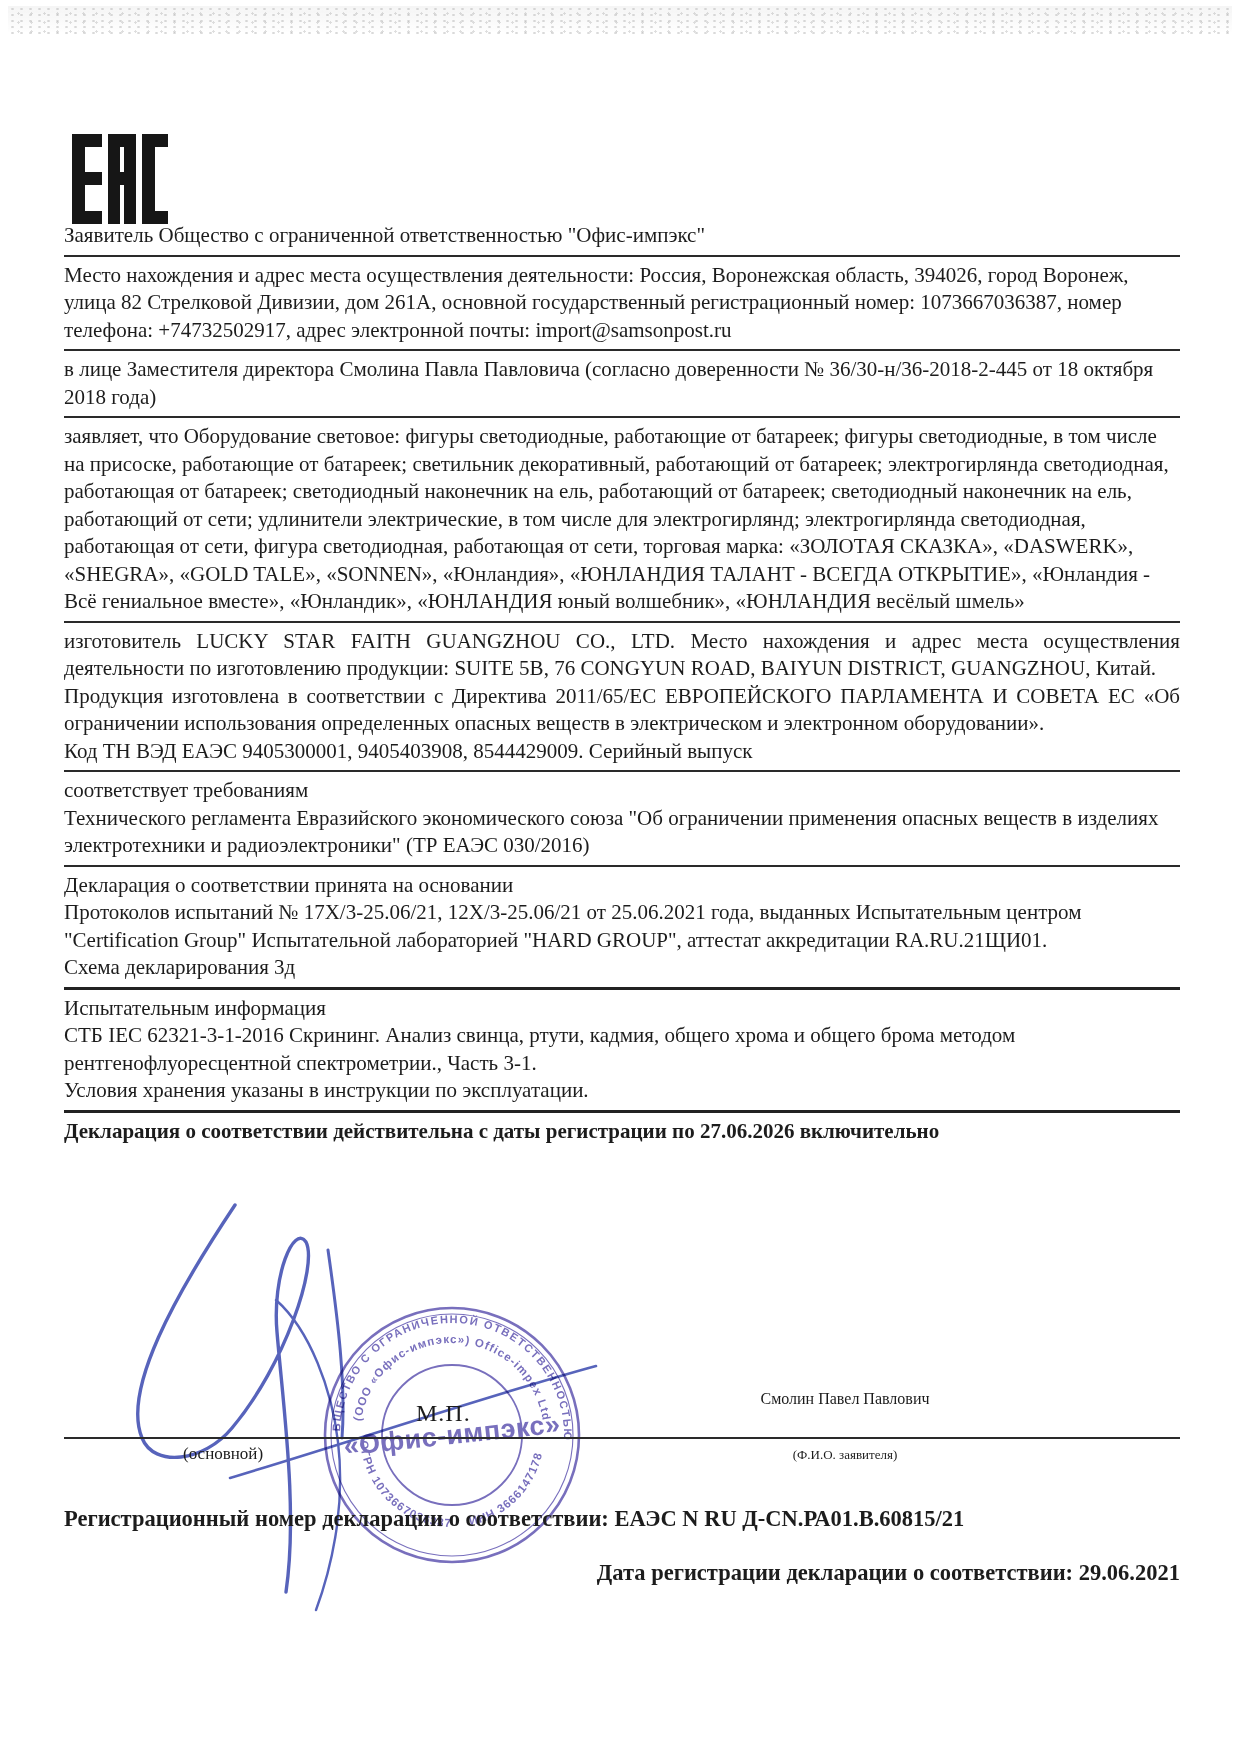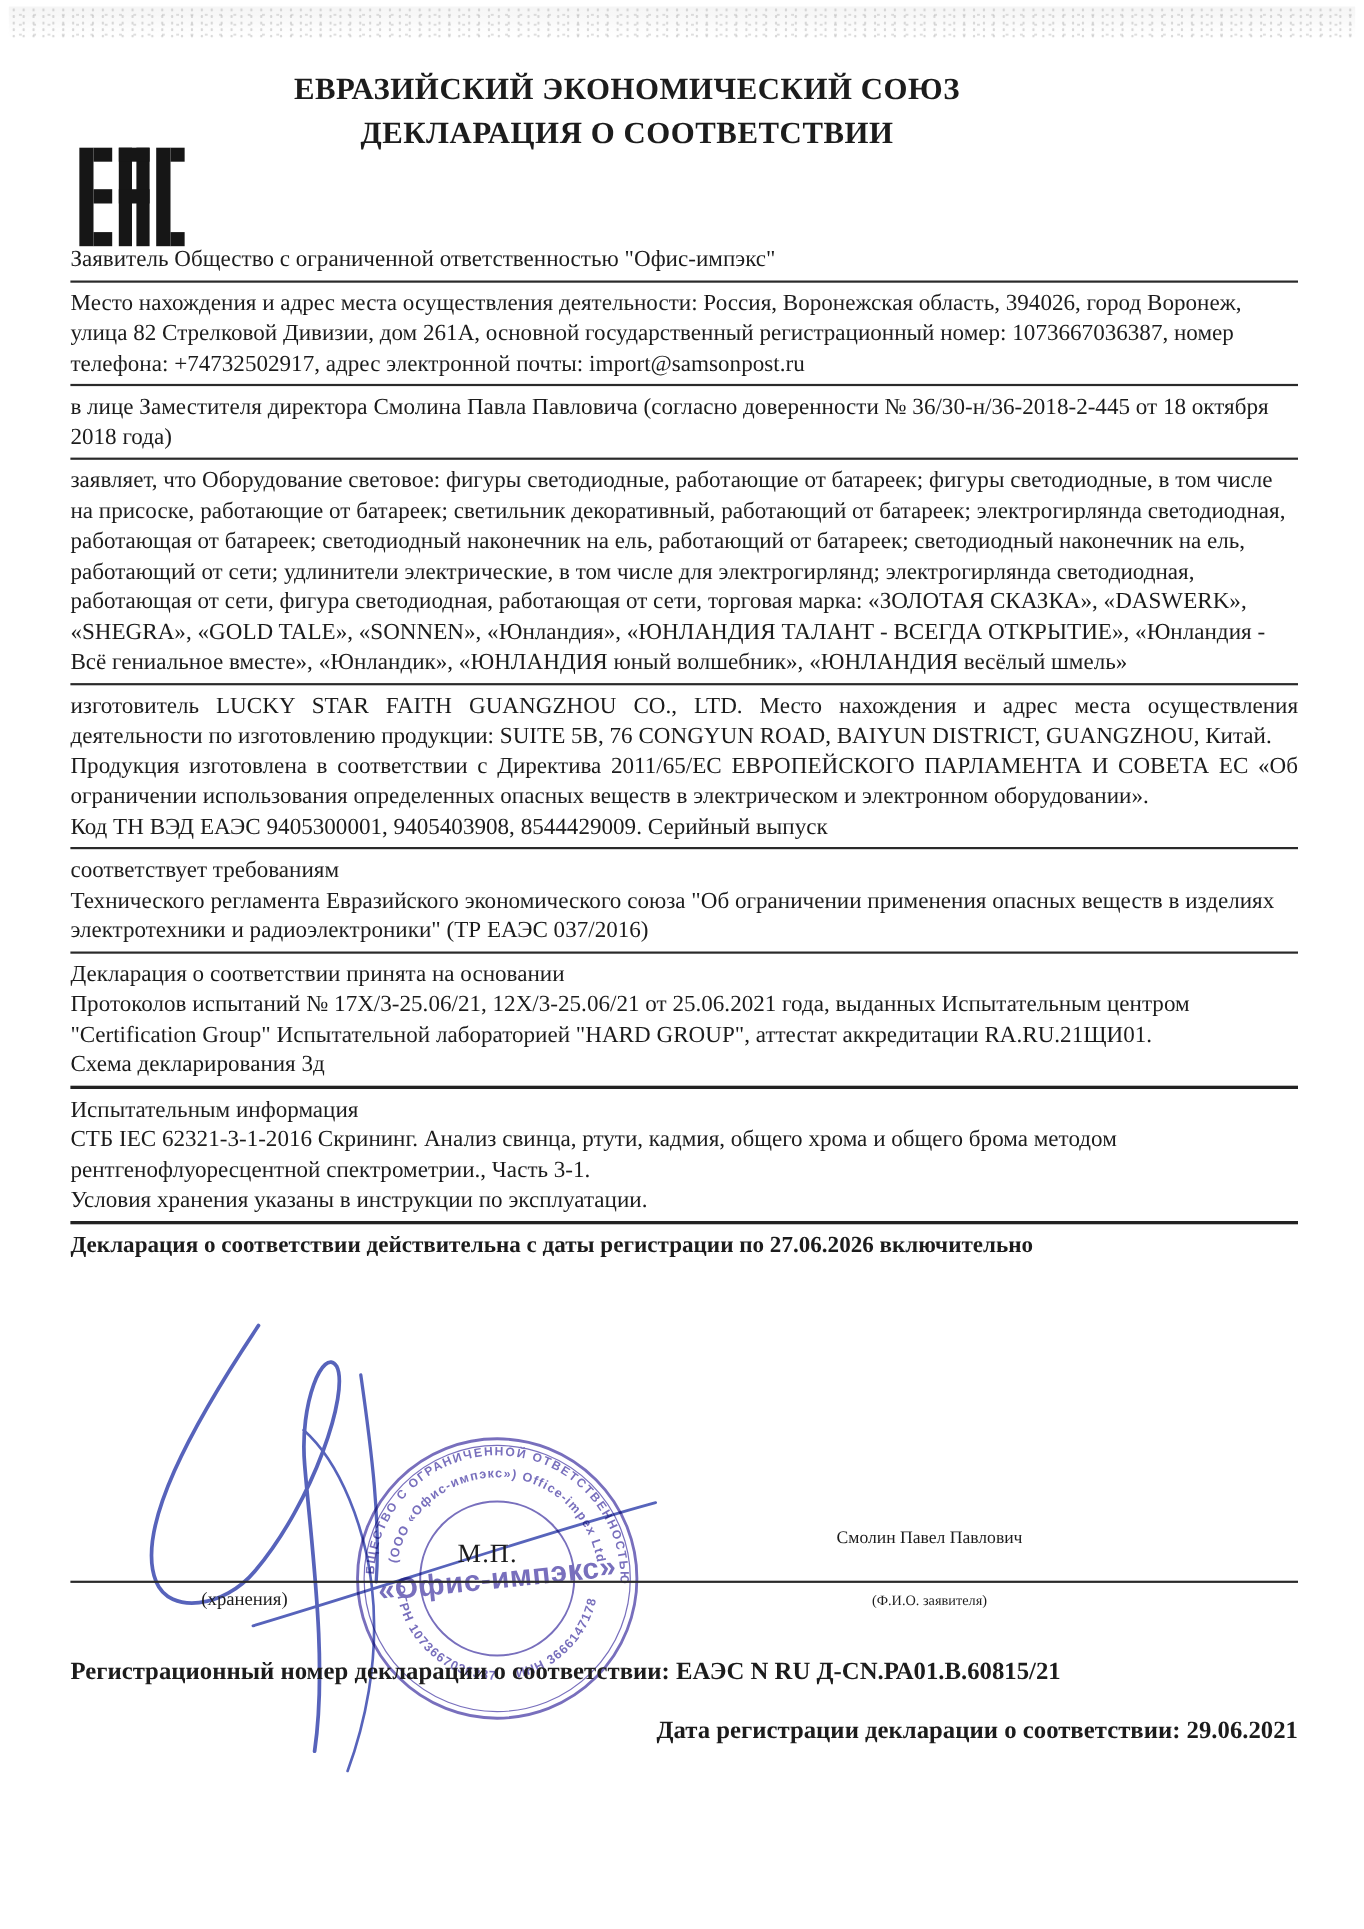--- a/index.html
+++ b/index.html
@@ -62,24 +62,20 @@
   .reg-num{position:absolute;left:64px;top:1506px;width:1116px;font-size:22.5px;font-weight:bold;}
   .reg-date{position:absolute;left:64px;top:1560px;width:1116px;font-size:22.5px;font-weight:bold;text-align:right;}
 </style>
 </head>
 <body>
 
 <div class="page">
 
   <div class="noise-band"></div>
 
-  <div class="title">
-    <div>ЕВРАЗИЙСКИЙ ЭКОНОМИЧЕСКИЙ СОЮЗ</div>
-    <div>ДЕКЛАРАЦИЯ О СООТВЕТСТВИИ</div>
-  </div>
 
   <svg class="eac-logo" width="96" height="90" viewBox="0 0 96 90" fill="currentColor">
     <rect x="0" y="0" width="13" height="90"></rect>
     <rect x="13" y="0" width="17" height="13"></rect>
     <rect x="13" y="38" width="17" height="13"></rect>
     <rect x="13" y="77" width="17" height="13"></rect>
     <rect x="36" y="0" width="12" height="90"></rect>
     <rect x="52" y="0" width="12" height="90"></rect>
     <rect x="36" y="0" width="28" height="13"></rect>
     <rect x="36" y="38" width="28" height="13"></rect>
@@ -115,21 +111,21 @@
       <b class="lead">изготовитель</b>
       <span>LUCKY STAR FAITH GUANGZHOU CO., LTD. Место нахождения и адрес места осуществления деятельности по изготовлению продукции: SUITE 5B, 76 CONGYUN ROAD, BAIYUN DISTRICT, GUANGZHOU, Китай.</span>
     </p>
 
     <p class="just">Продукция изготовлена в соответствии с Директива 2011/65/ЕС ЕВРОПЕЙСКОГО ПАРЛАМЕНТА И СОВЕТА ЕС «Об ограничении использования определенных опасных веществ в электрическом и электронном оборудовании».</p>
 
     <p>Код ТН ВЭД ЕАЭС 9405300001, 9405403908, 8544429009. Серийный выпуск</p>
     <div class="hr"></div>
 
     <p class="h-bold">соответствует требованиям</p>
-    <p>Технического регламента Евразийского экономического союза "Об ограничении применения опасных веществ в изделиях электротехники и радиоэлектроники" (ТР ЕАЭС 037/2016)</p>
+    <p>Технического регламента Евразийского экономического союза "Об ограничении применения опасных веществ в изделиях электротехники и радиоэлектроники" (ТР ЕАЭС 030/2016)</p>
     <div class="hr"></div>
 
     <p class="h-bold">Декларация о соответствии принята на основании</p>
     <p class="mt6">Протоколов испытаний № 17Х/3-25.06/21, 12Х/3-25.06/21 от 25.06.2021 года, выданных Испытательным центром "Certification Group" Испытательной лабораторией "HARD GROUP", аттестат аккредитации RA.RU.21ЩИ01.</p>
     <p>Схема декларирования 3д</p>
     <div class="hr thick"></div>
 
     <p class="h-bold">Испытательным информация</p>
     <p class="mt6">СТБ IEC 62321-3-1-2016 Скрининг. Анализ свинца, ртути, кадмия, общего хрома и общего брома методом рентгенофлуоресцентной спектрометрии., Часть 3-1.</p>
     <p>Условия хранения указаны в инструкции по эксплуатации.</p>
@@ -167,19 +163,19 @@
       <text class="stamp-ring2">
         <textPath href="#arcR2bot" startOffset="75%" text-anchor="middle">ИНН 3666147178</textPath>
       </text>
       <text class="stamp-center" x="372" y="264" text-anchor="middle" transform="rotate(-6 372 255)">«Офис-импэкс»</text>
     </g>
   </svg>
 
   <div class="mp">М.П.</div>
   <div class="sign-name">Смолин Павел Павлович</div>
   <div class="sign-line"></div>
-  <div class="cap-podpis">(хранения)</div>
+  <div class="cap-podpis">(основной)</div>
   <div class="cap-fio">(Ф.И.О. заявителя)</div>
 
   <div class="reg-num">Регистрационный номер декларации о соответствии: ЕАЭС N RU Д-CN.РА01.В.60815/21</div>
   <div class="reg-date">Дата регистрации декларации о соответствии: 29.06.2021</div>
 
 </div>
 
 </body></html>

